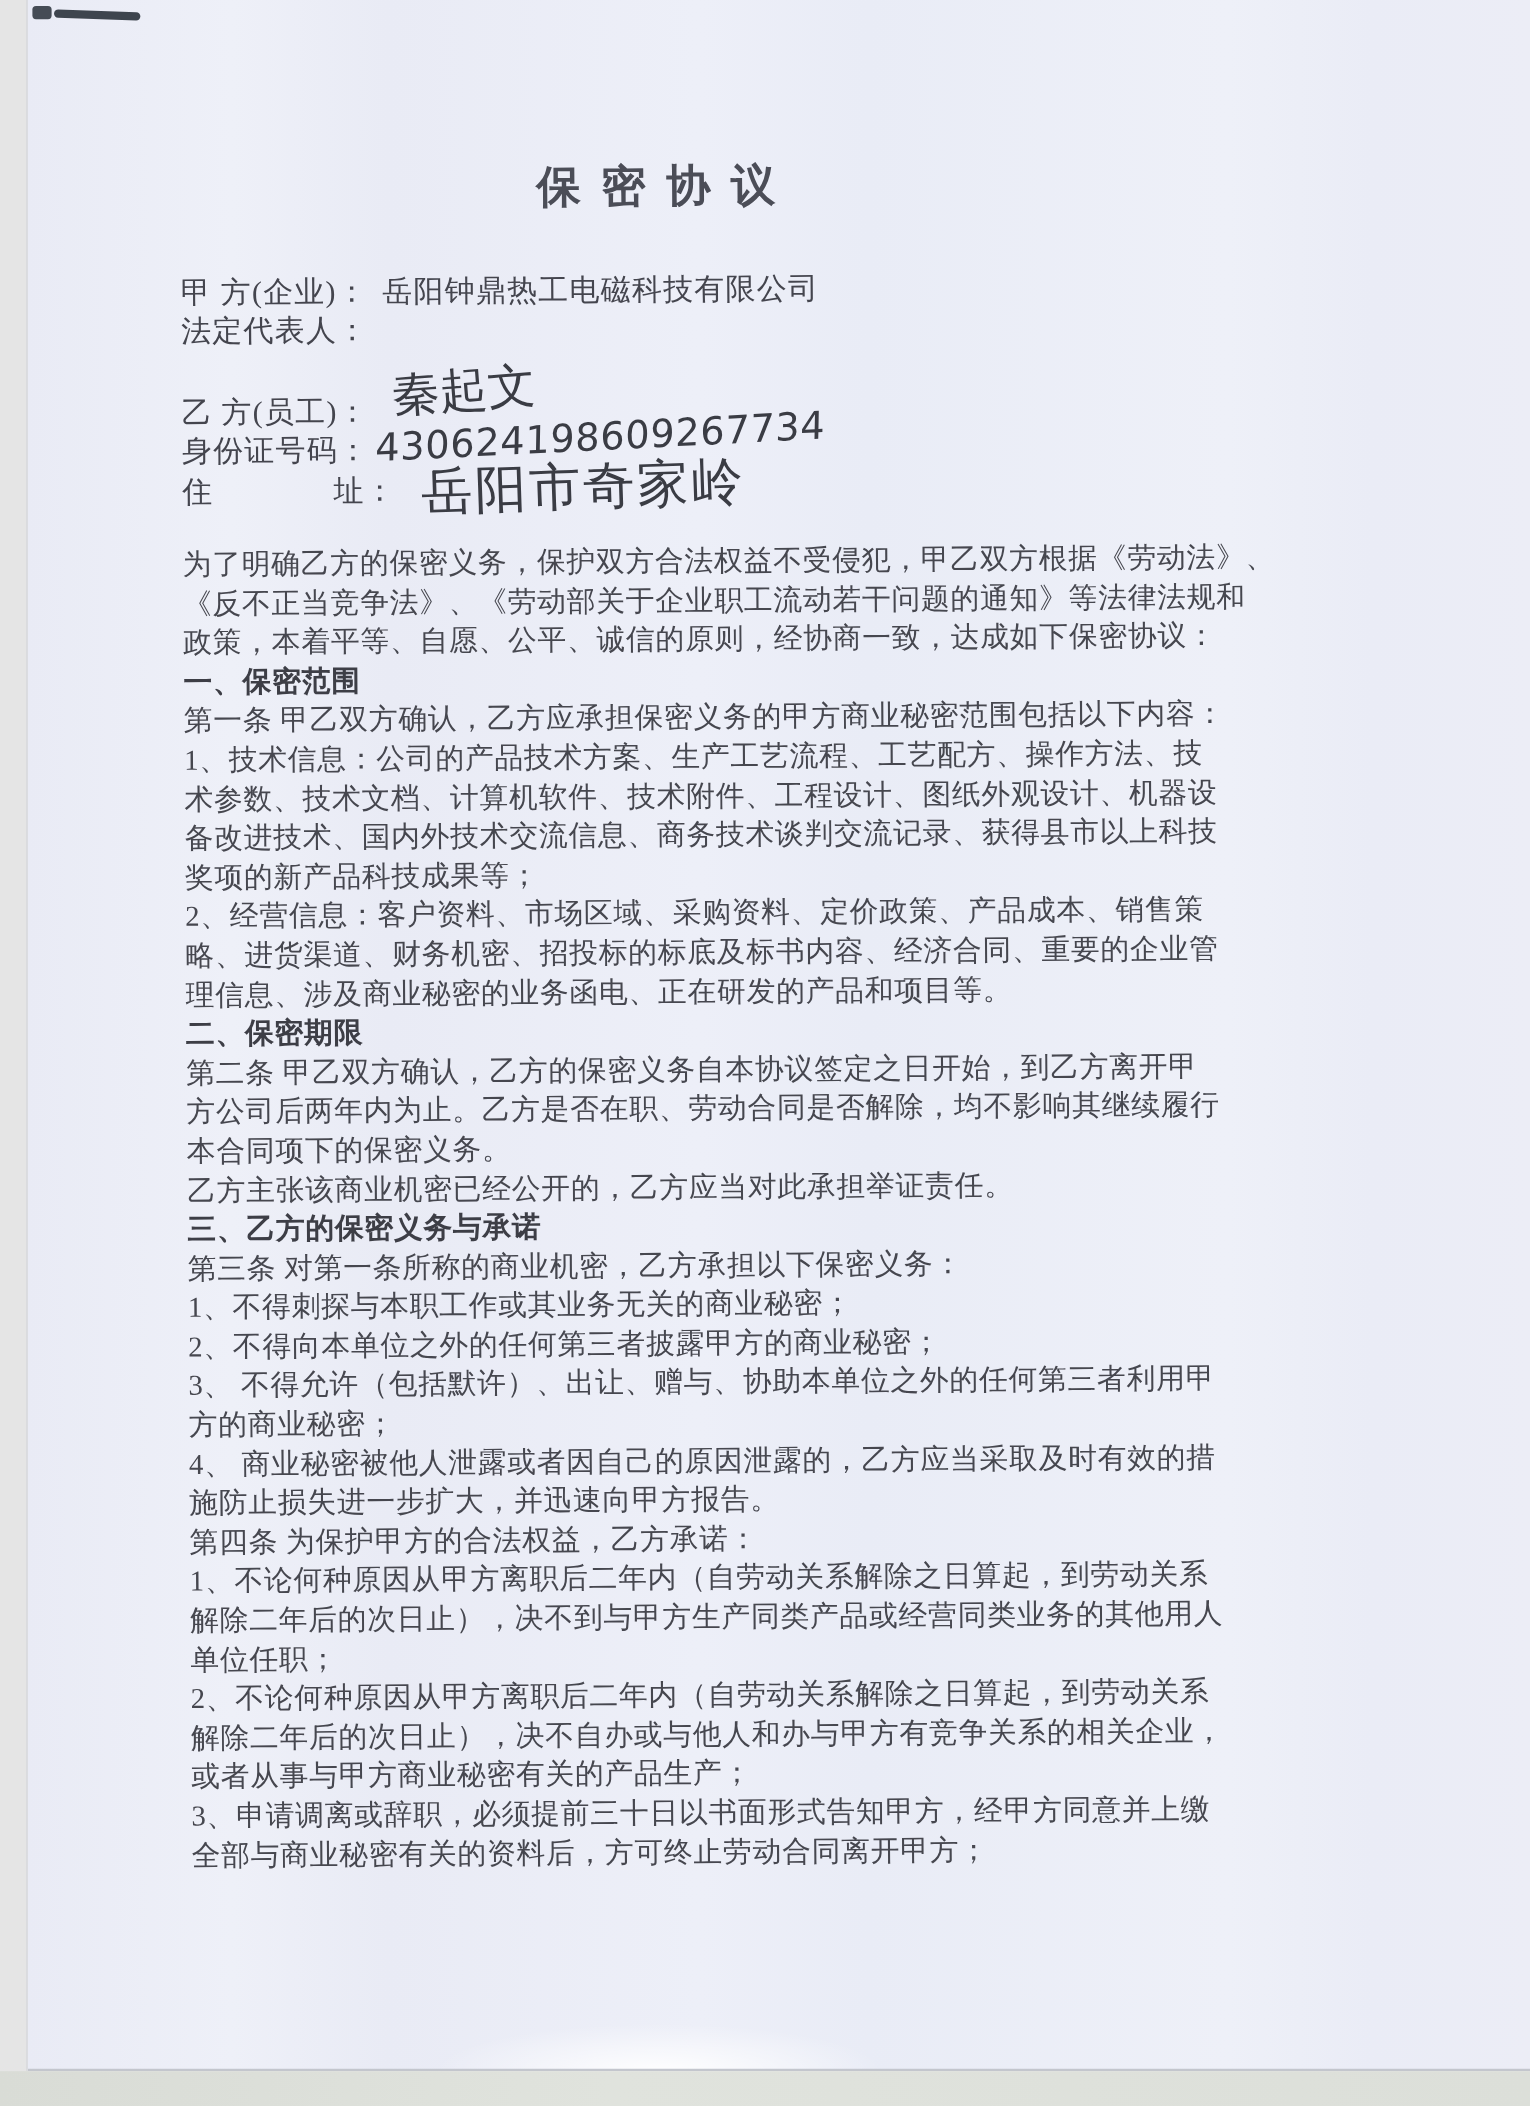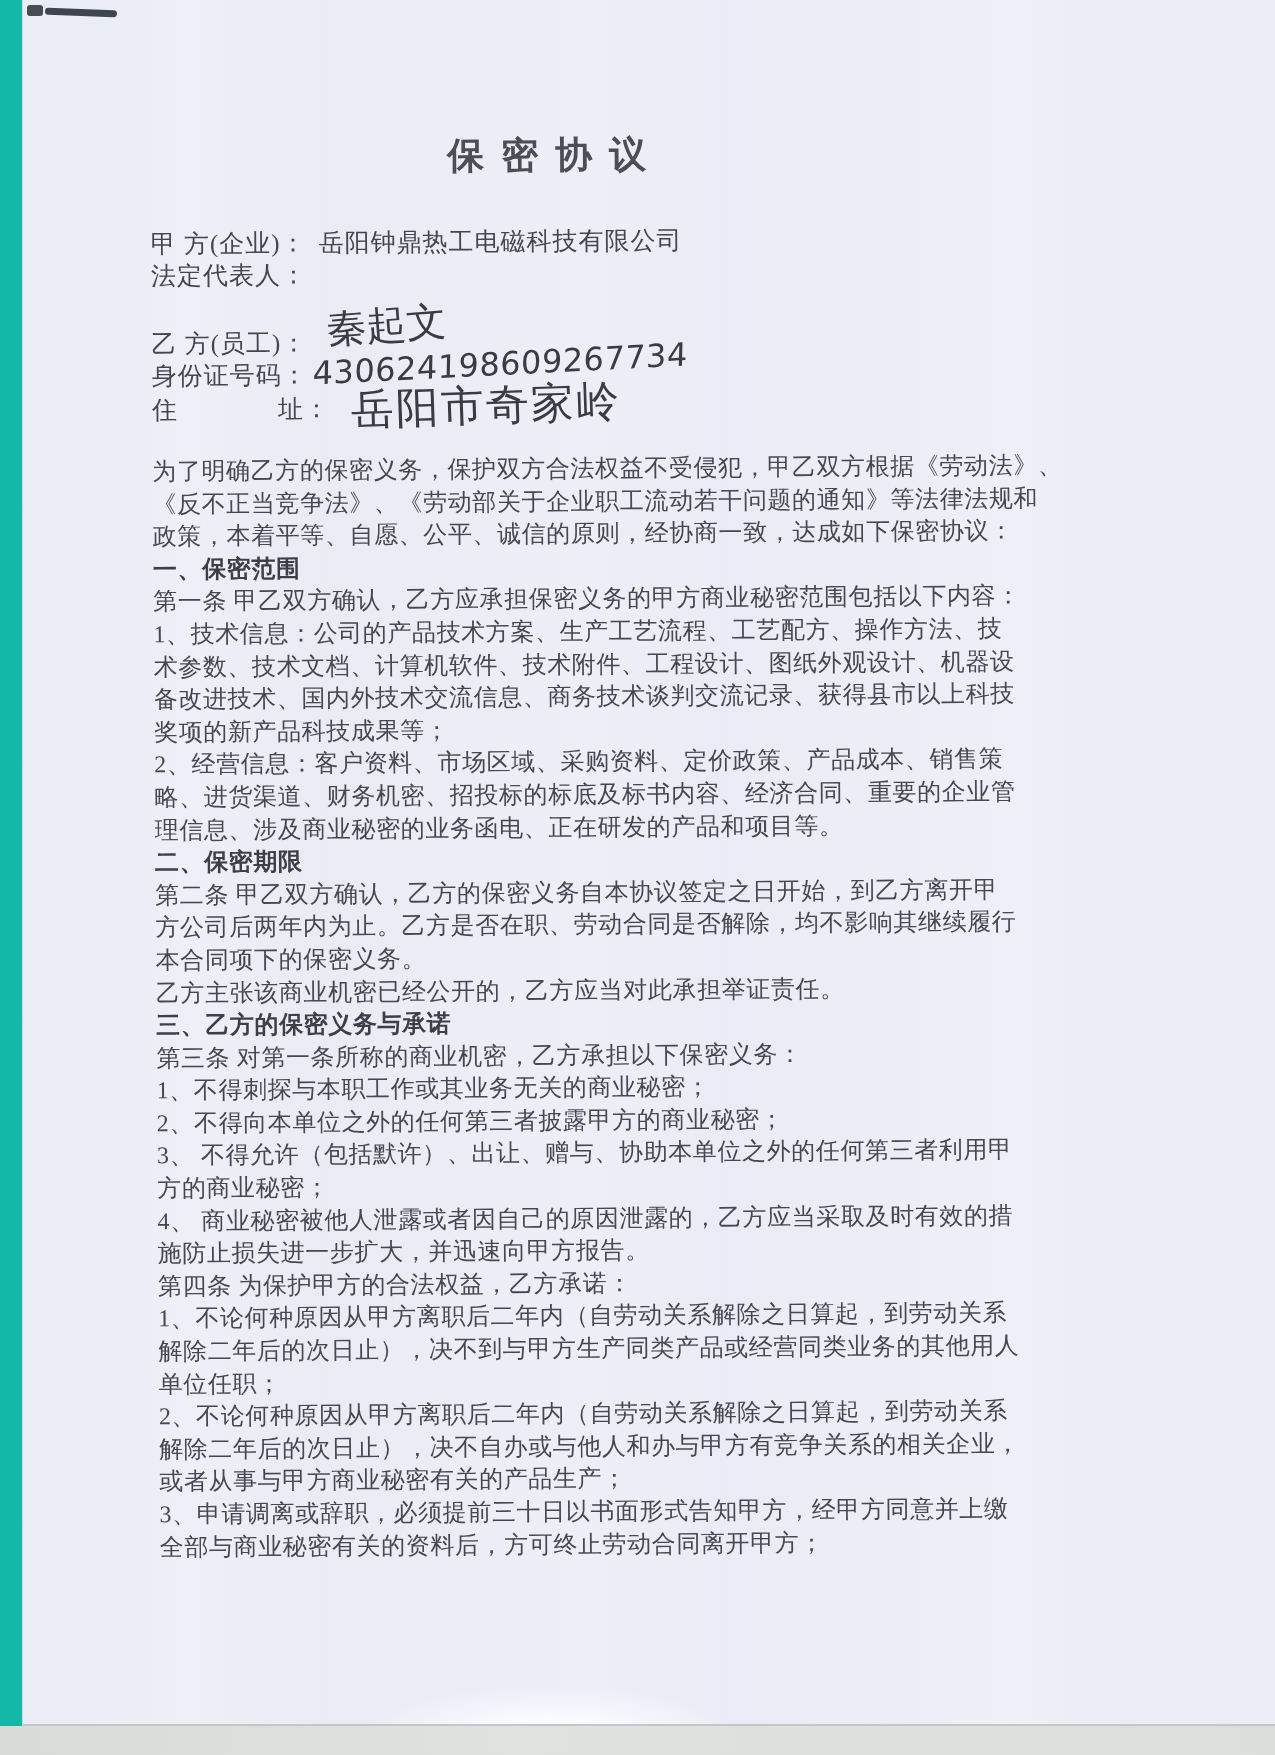--- a/index.html
+++ b/index.html
@@ -1,20 +1,20 @@
 <!DOCTYPE html>
 <html><head>
 <meta charset="utf-8">
 <style>
   html,body{margin:0;padding:0;}
   body{font-family:"Liberation Serif","DejaVu Serif",serif;}
   #page{
     position:relative;
     width:1275px;height:1755px;
-    background:#14b8a6;           
+    background:#e5e5e5;           
     overflow:hidden;
   }
   
   .scanner-bottom{
     position:absolute;left:0;top:1726px;width:1275px;height:29px;
     background:linear-gradient(90deg,#d9dcd6 0%,#e0e3dd 40%,#dcdfd9 100%);
   }
   
   .paper{
     position:absolute;left:22px;top:0;width:1253px;height:1726px;

